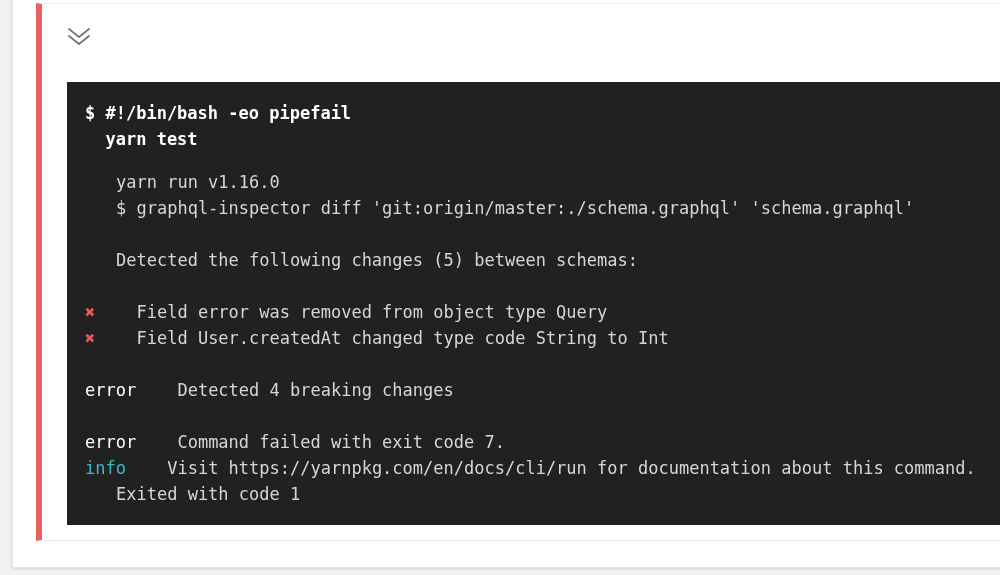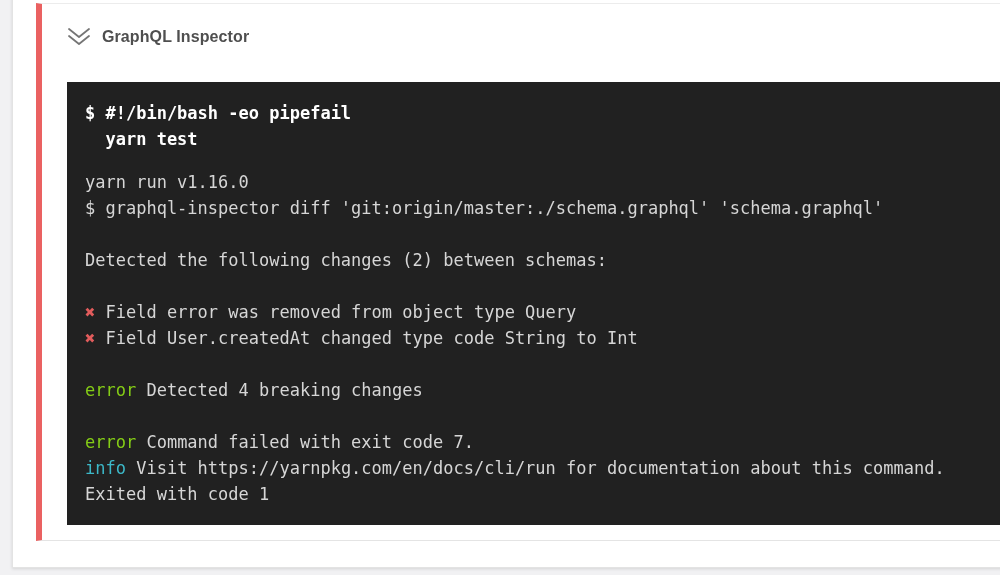--- a/index.html
+++ b/index.html
@@ -49,50 +49,49 @@
     padding: 18px 18px 18px 18px;
     font-family: "DejaVu Sans Mono", monospace;
     font-size: 17px;
     line-height: 26px;
     color: #d6d6d6;
     overflow: hidden;
   }
   .t-line { min-height: 26px; white-space: pre; }
   .cmd-block .t-line { font-weight: bold; color: #ffffff; }
   .out-block { margin-top: 17px; }
-  .seg-plain { color: #d6d6d6; }
-  .seg-error { color: #84cc16; }
+  .seg-plain { color: #d6d6d6; margin-left: 31px; }
+  .seg-error { color: #ffffff; }
   .seg-info  { color: #3cb8c8; text-align: right; }
   .seg-cross { color: #e25c5c; }
 </style>
 </head>
 <body>
 
 <div class="viewport">
   <div class="card">
     <section class="step">
 
       <header class="step-header">
         <svg class="chevrons" viewBox="0 0 28 22" fill="none" stroke="#757575" stroke-width="1.8" stroke-linecap="round" stroke-linejoin="round">
           <polyline points="4,3 14,11 24,3"></polyline>
           <polyline points="4,10 14,18 24,10"></polyline>
         </svg>
-        <h3 class="step-title">GraphQL Inspector</h3>
       </header>
 
       <div class="terminal">
         <div class="cmd-block">
             <div class="t-line">$ #!/bin/bash -eo pipefail</div>
             <div class="t-line">  yarn test</div>
           </div>
         <div class="out-block">
             <div class="t-line"><span class="seg-plain">yarn run v1.16.0</span></div>
             <div class="t-line"><span class="seg-plain">$ graphql-inspector diff 'git:origin/master:./schema.graphql' 'schema.graphql'</span></div>
             <div class="t-line">&nbsp;</div>
-            <div class="t-line"><span class="seg-plain">Detected the following changes (2) between schemas:</span></div>
+            <div class="t-line"><span class="seg-plain">Detected the following changes (5) between schemas:</span></div>
             <div class="t-line">&nbsp;</div>
             <div class="t-line"><span class="seg-cross">✖</span><span class="seg-plain"> Field error was removed from object type Query</span></div>
             <div class="t-line"><span class="seg-cross">✖</span><span class="seg-plain"> Field User.createdAt changed type code String to Int</span></div>
             <div class="t-line">&nbsp;</div>
             <div class="t-line"><span class="seg-error">error</span><span class="seg-plain"> Detected 4 breaking changes</span></div>
             <div class="t-line">&nbsp;</div>
             <div class="t-line"><span class="seg-error">error</span><span class="seg-plain"> Command failed with exit code 7.</span></div>
             <div class="t-line"><span class="seg-info">info</span><span class="seg-plain"> Visit https://yarnpkg.com/en/docs/cli/run for documentation about this command.</span></div>
             <div class="t-line"><span class="seg-plain">Exited with code 1</span></div>
           </div>

